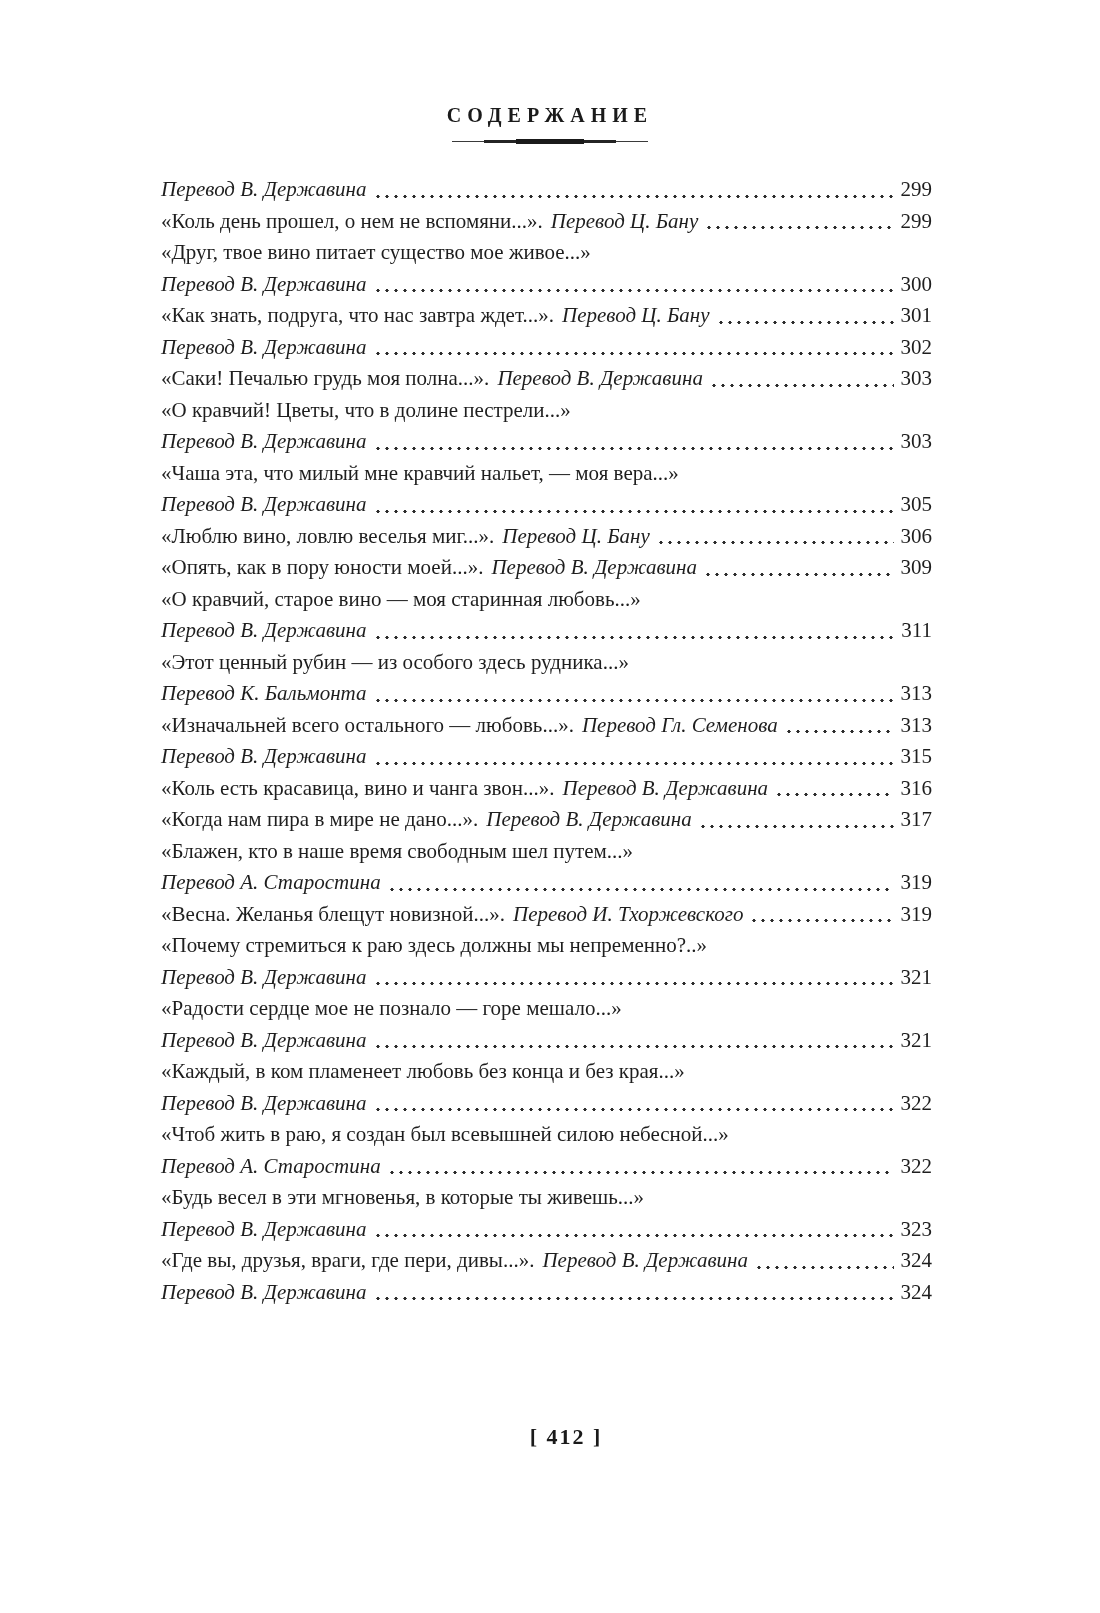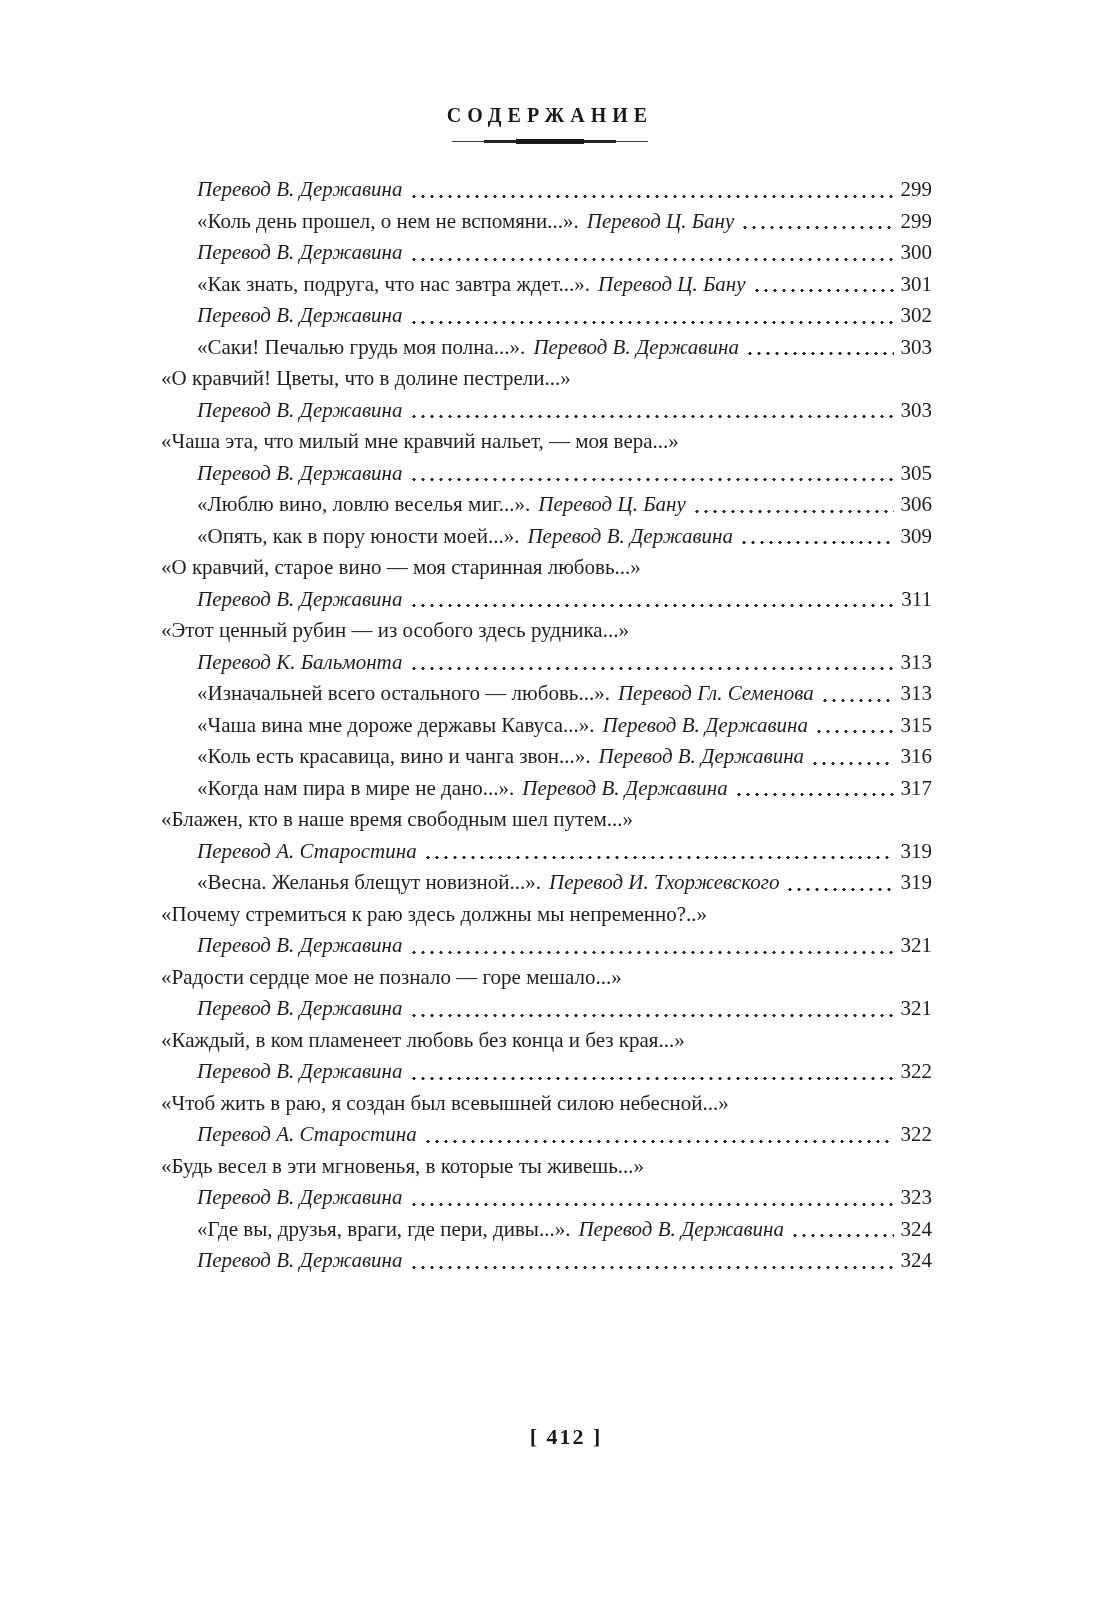--- a/index.html
+++ b/index.html
@@ -49,21 +49,20 @@
     font-size: 21px;
   }
   .line {
     height: 31.5px;
     line-height: 31.5px;
     white-space: nowrap;
   }
   .row {
     display: flex;
     align-items: baseline;
-    margin-left: 36px;
   }
   .title { font-style: normal; }
   .inline-title { margin-right: 8px; }
   .translator { font-style: italic; }
   .leader {
     flex: 1 1 auto;
     align-self: flex-end;
     height: 5px;
     margin: 0 7px 7px 9px;
     min-width: 24px;
@@ -120,20 +119,23 @@
 
     <div class="line row ref-line">
       <span class="title inline-title">«Коль день прошел, о нем не вспомяни...».</span>
       <span class="translator">Перевод Ц. Бану</span>
       <span class="leader"></span>
       <span class="pagenum">299</span>
     </div>
   </div>
 
   <div class="entry">
+    <div class="line title-line">
+      <span class="title">«Друг, твое вино питает существо мое живое...»</span>
+    </div>
     <div class="line row ref-line">
 
       <span class="translator">Перевод В. Державина</span>
       <span class="leader"></span>
       <span class="pagenum">300</span>
     </div>
   </div>
 
   <div class="entry">
 
@@ -238,21 +240,20 @@
       <span class="title inline-title">«Изначальней всего остального — любовь...».</span>
       <span class="translator">Перевод Гл. Семенова</span>
       <span class="leader"></span>
       <span class="pagenum">313</span>
     </div>
   </div>
 
   <div class="entry">
 
     <div class="line row ref-line">
-      <span class="title inline-title">«Чаша вина мне дороже державы Кавуса...».</span>
       <span class="translator">Перевод В. Державина</span>
       <span class="leader"></span>
       <span class="pagenum">315</span>
     </div>
   </div>
 
   <div class="entry">
 
     <div class="line row ref-line">
       <span class="title inline-title">«Коль есть красавица, вино и чанга звон...».</span>

